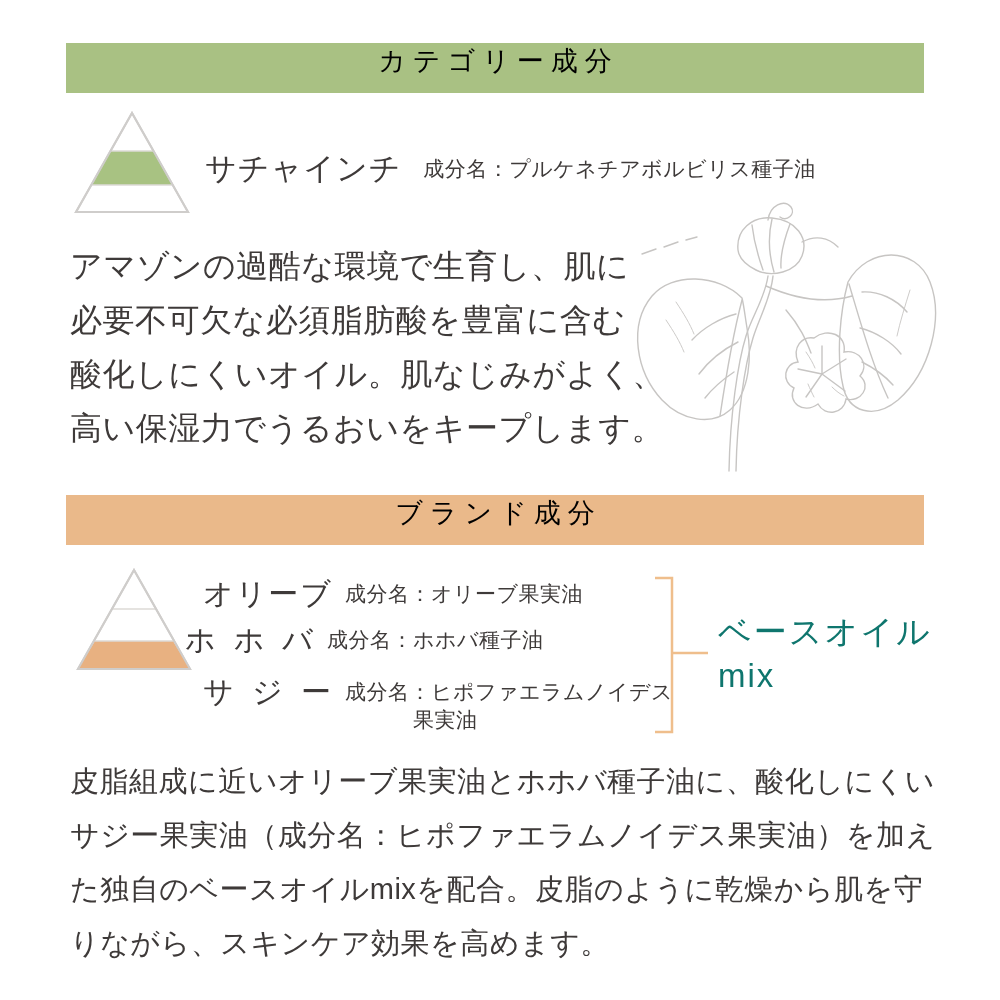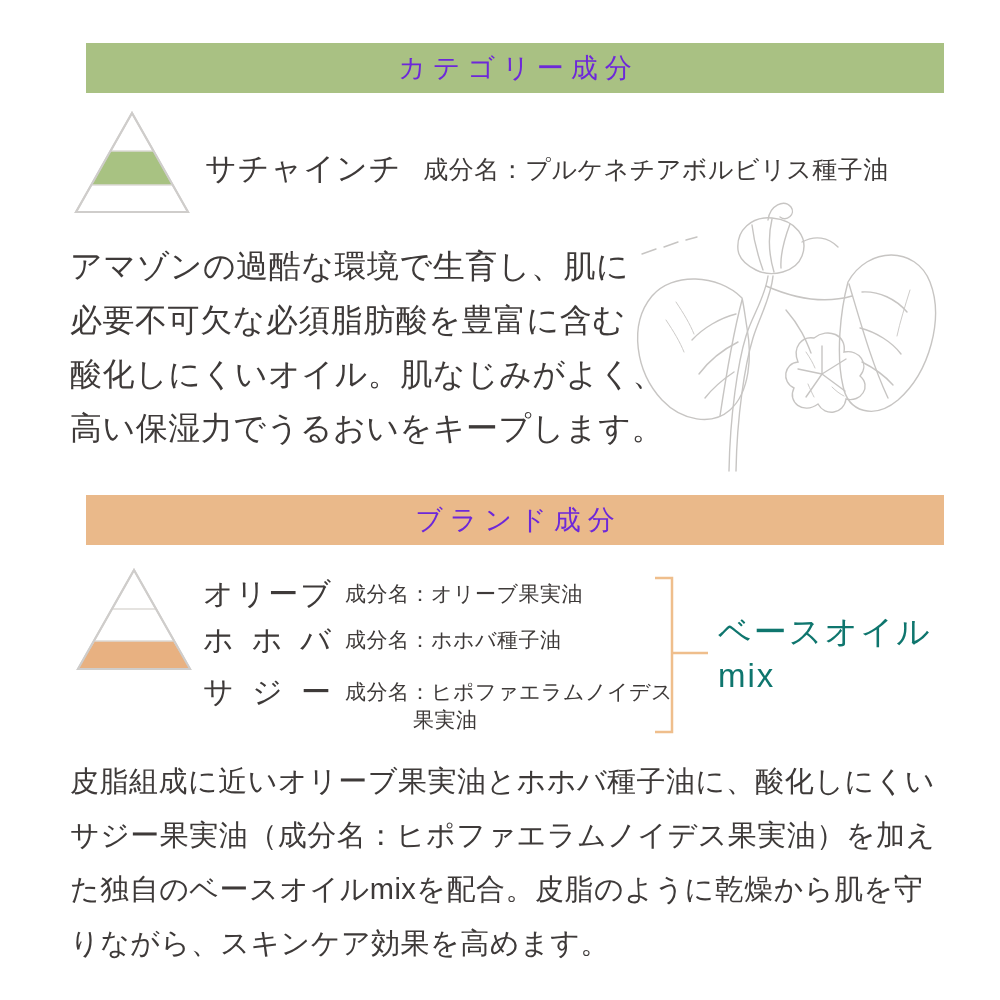--- a/index.html
+++ b/index.html
@@ -2,35 +2,35 @@
 <html><head>
 <meta charset="utf-8">
 <style>
   html,body{margin:0;padding:0;background:#fff;}
   .canvas{
     position:relative;width:1000px;height:1000px;background:#ffffff;
     font-family:"Liberation Sans","DejaVu Sans",sans-serif;
     color:#3E3A39;overflow:hidden;
   }
   .banner{
-    position:absolute;left:86px;width:858px;height:50px;
-    display:flex;align-items:center;justify-content:center;
-    color:#6d28d9;font-size:27px;letter-spacing:7px;text-indent:7px;
+    position:absolute;left:66px;width:858px;height:50px;
+    display:flex;align-items:flex-start;justify-content:center;
+    color:#000000;font-size:27px;letter-spacing:7px;text-indent:7px;
     font-weight:500;
   }
   .banner.green{top:43px;background:#A9C183;}
   .banner.orange{top:495px;background:#EAB98A;}
 
   .pyramid{position:absolute;}
   .pyramid.p1{left:74px;top:111px;}
   .pyramid.p2{left:76px;top:568px;}
 
   .ing-row1{position:absolute;left:205px;top:148px;display:flex;align-items:center;}
   .ing-big{font-size:31px;font-weight:500;letter-spacing:1px;white-space:nowrap;}
-  .ing-small{font-size:25px;letter-spacing:.5px;white-space:nowrap;margin-left:22px;}
+  .ing-small{font-size:21px;letter-spacing:.5px;white-space:nowrap;margin-left:22px;}
 
   .para{position:absolute;left:70px;}
   .para .line{white-space:nowrap;}
   .para.p1{top:239px;font-size:32px;line-height:54px;letter-spacing:.5px;}
   .para.p2{top:754px;font-size:29px;line-height:54px;letter-spacing:.5px;}
 
   .plant{position:absolute;left:600px;top:190px;}
   .ing-row2{position:absolute;display:flex;align-items:flex-start;}
   .ing-name{
     display:inline-block;width:128px;font-size:30px;font-weight:400;
@@ -133,21 +133,21 @@
     <polygon points="19,73 97,73 114,101 2,101" fill="#E8B181"></polygon>
     <line x1="37" y1="41" x2="79" y2="41" stroke="#DCDAD6" stroke-width="1.5"></line>
     <line x1="19" y1="73" x2="97" y2="73" stroke="#DCDAD6" stroke-width="1.5"></line>
     <polygon points="58,2 114,101 2,101" fill="none" stroke="#CFCDCB" stroke-width="2"></polygon>
   </svg>
 
   <div class="ing-row2" style="left:203px;top:574px;">
     <span class="ing-name">オリーブ</span>
     <span class="ing-inci">成分名：オリーブ果実油</span>
   </div>
-  <div class="ing-row2" style="left:203px;top:620px;justify-content:center;">
+  <div class="ing-row2" style="left:185px;top:620px;justify-content:center;">
     <span class="ing-name">ホホバ</span>
     <span class="ing-inci">成分名：ホホバ種子油</span>
   </div>
   <div class="ing-row2" style="left:203px;top:672px;">
     <span class="ing-name">サジー</span>
     <span class="ing-inci">
       <div>成分名：ヒポファエラムノイデス</div>
       <div class="wrap2">果実油</div>
     </span>
   </div>

